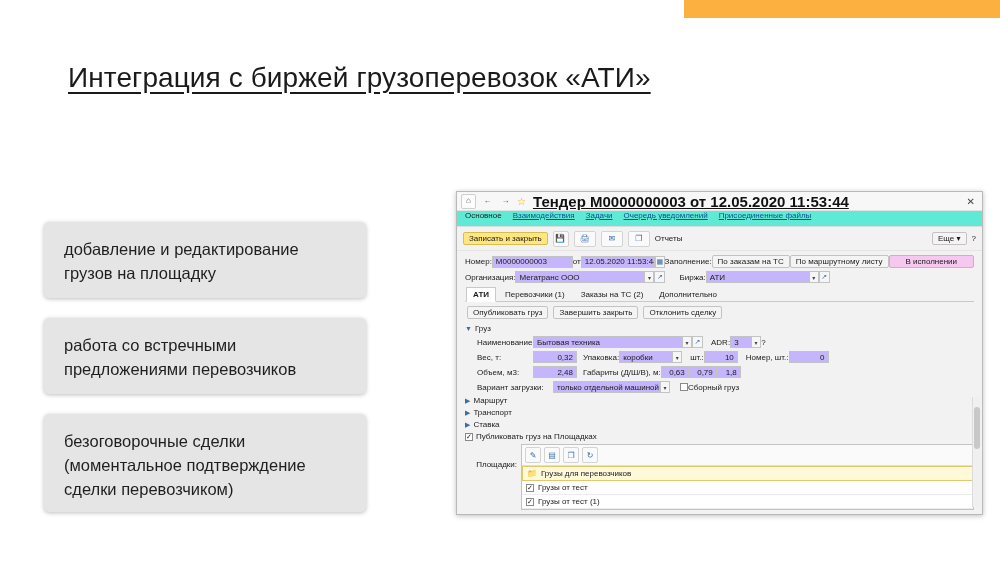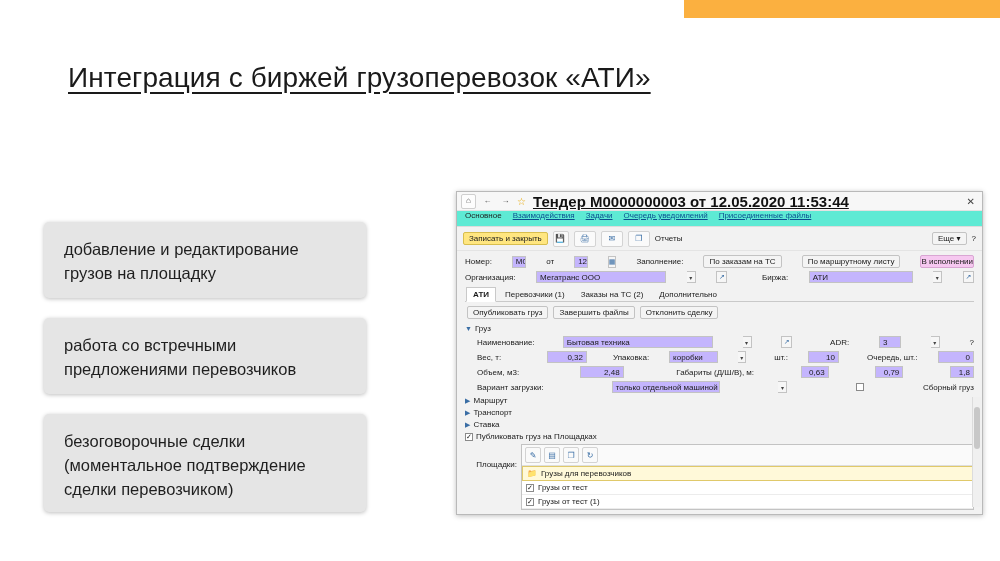--- a/index.html
+++ b/index.html
@@ -185,24 +185,23 @@
   .form-body {
     padding: 4px 8px 0 8px;
     background: #f2f2f2;
     height: calc(100% - 52px);
     box-sizing: border-box;
     overflow: hidden;
   }
   .frow {
     display: flex;
     align-items: center;
-    gap: 20px;
+    gap: 0;
     margin-bottom: 3px;
     white-space: nowrap;
-    justify-content: space-between;
   }
   .flabel { font-size: 8px; color: #1a1a1a; }
   .fin {
     background: #c4b5fd;
     border: 1px solid #c3c3c3;
     height: 12px;
     box-sizing: border-box;
     font-size: 8px;
     padding: 0 3px;
     display: inline-flex;
@@ -441,21 +440,21 @@
 
       <div class="tabs">
         <span class="tab sel">АТИ</span>
         <span class="tab">Перевозчики (1)</span>
         <span class="tab">Заказы на ТС (2)</span>
         <span class="tab">Дополнительно</span>
       </div>
 
       <div class="actionrow">
         <span class="chipbtn">Опубликовать груз</span>
-        <span class="chipbtn">Завершить файлы</span>
+        <span class="chipbtn">Завершить закрыть</span>
         <span class="chipbtn">Отклонить сделку</span>
       </div>
 
       <div class="grp-title">
         <span class="tri">▼</span>
         <span>Груз</span>
       </div>
 
       <div class="sub">
         <div class="frow">
@@ -470,21 +469,21 @@
         </div>
 
         <div class="frow">
           <span class="flabel" style="width:56px">Вес, т:</span>
           <span class="fin num" style="width:44px">0,32</span>
           <span class="flabel" style="margin-left:6px">Упаковка:</span>
           <span class="fin" style="width:54px">коробки</span>
           <span class="dropbtn">▾</span>
           <span class="flabel" style="margin-left:8px">шт.:</span>
           <span class="fin num" style="width:34px">10</span>
-          <span class="flabel" style="margin-left:8px">Очередь, шт.:</span>
+          <span class="flabel" style="margin-left:8px">Номер, шт.:</span>
           <span class="fin num" style="width:40px">0</span>
         </div>
 
         <div class="frow">
           <span class="flabel" style="width:56px">Объем, м3:</span>
           <span class="fin num" style="width:44px">2,48</span>
           <span class="flabel" style="margin-left:6px">Габариты (Д/Ш/В), м:</span>
           <span class="fin num" style="width:28px">0,63</span>
           <span class="fin num" style="width:28px">0,79</span>
           <span class="fin num" style="width:24px">1,8</span>

